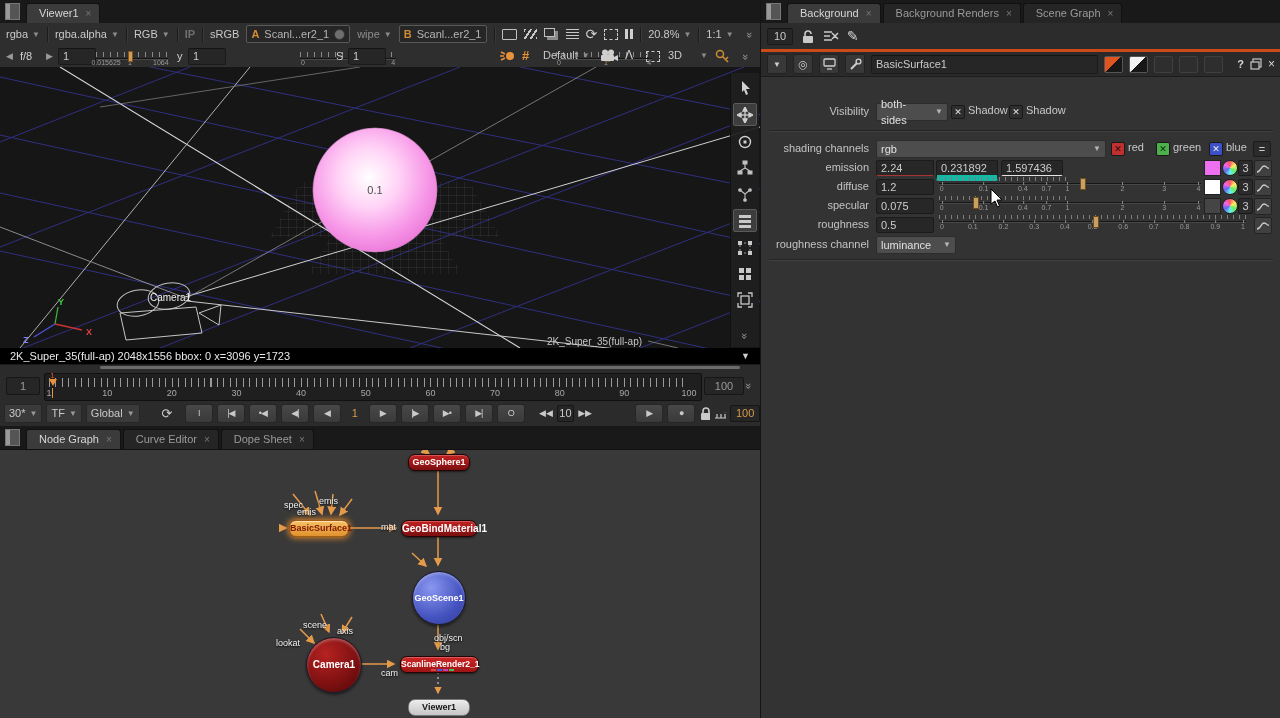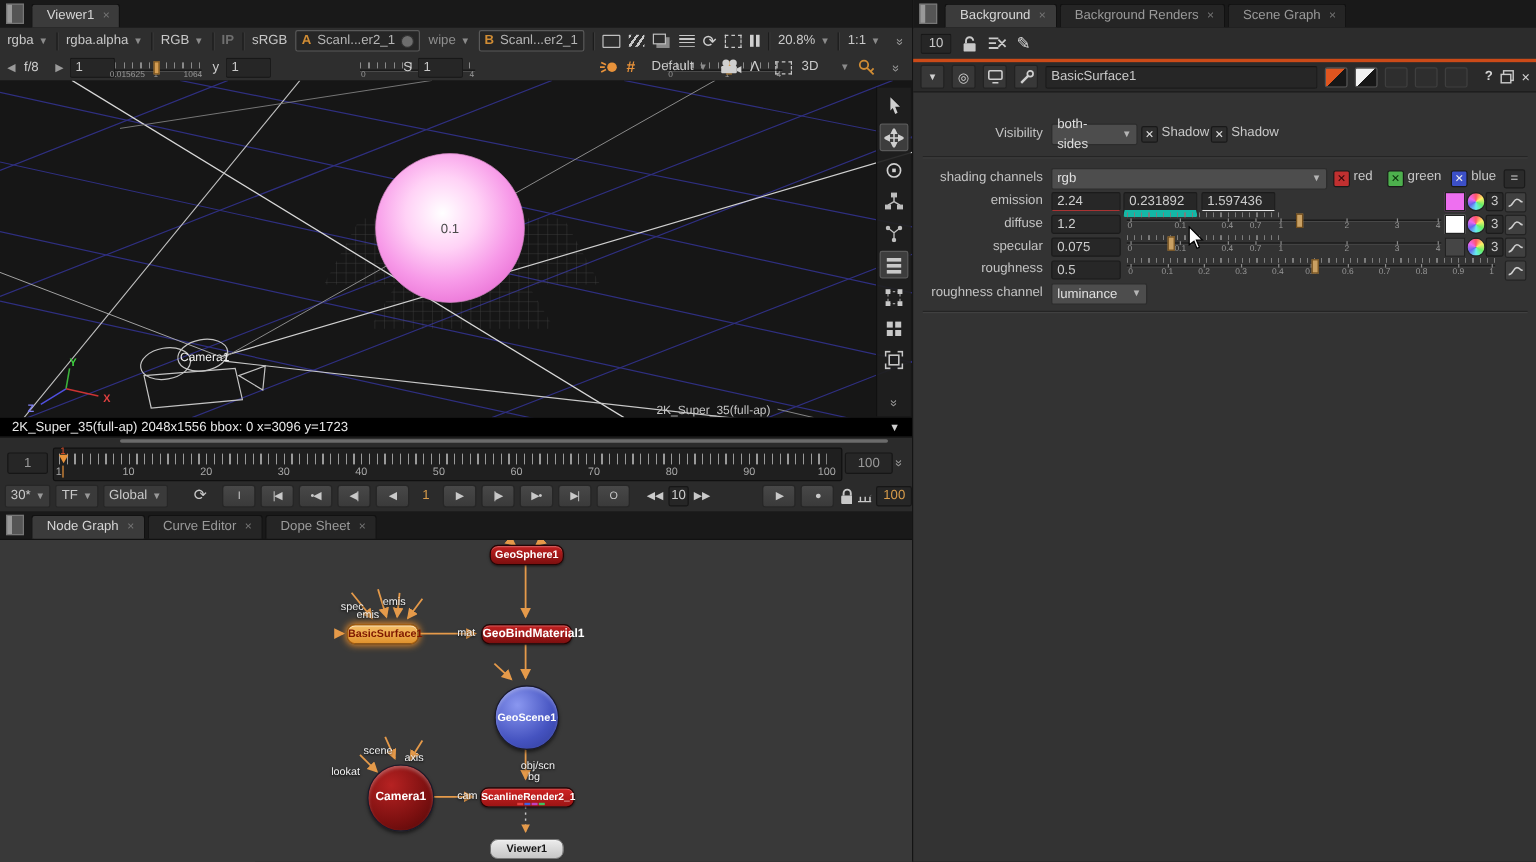--- a/index.html
+++ b/index.html
@@ -499,21 +499,21 @@
         <i style="width:5px;height:2px;background:#40c060"></i>
     </div>
     <div class="gnode" style="left:408px;top:249px;width:60px;background:linear-gradient(#ececec,#c6c6c6);color:#151515;border:1px solid #777;clip-path:polygon(6% 0,94% 0,100% 30%,100% 70%,94% 100%,6% 100%,0 70%,0 30%)">Viewer1</div>
 
     <span class="glabel" style="left:284px;top:50px">spec</span>
     <span class="glabel" style="left:297px;top:57px">emis</span>
     <span class="glabel" style="left:319px;top:46px">emis</span>
     <span class="glabel" style="left:381px;top:72px">mat</span>
     <span class="glabel" style="left:434px;top:183px">obj/scn</span>
     <span class="glabel" style="left:440px;top:192px">bg</span>
-    <span class="glabel" style="left:381px;top:208px">cam</span>
+    <span class="glabel" style="left:381px;top:218px">cam</span>
     <span class="glabel" style="left:276px;top:188px">lookat</span>
     <span class="glabel" style="left:303px;top:170px">scene</span>
     <span class="glabel" style="left:337px;top:176px">axis</span>
   </div>
 </div>
 
 <div id="props-panel" class="abs">
   <div class="tabbar">
     <span class="pane-icon">
         <i></i>

